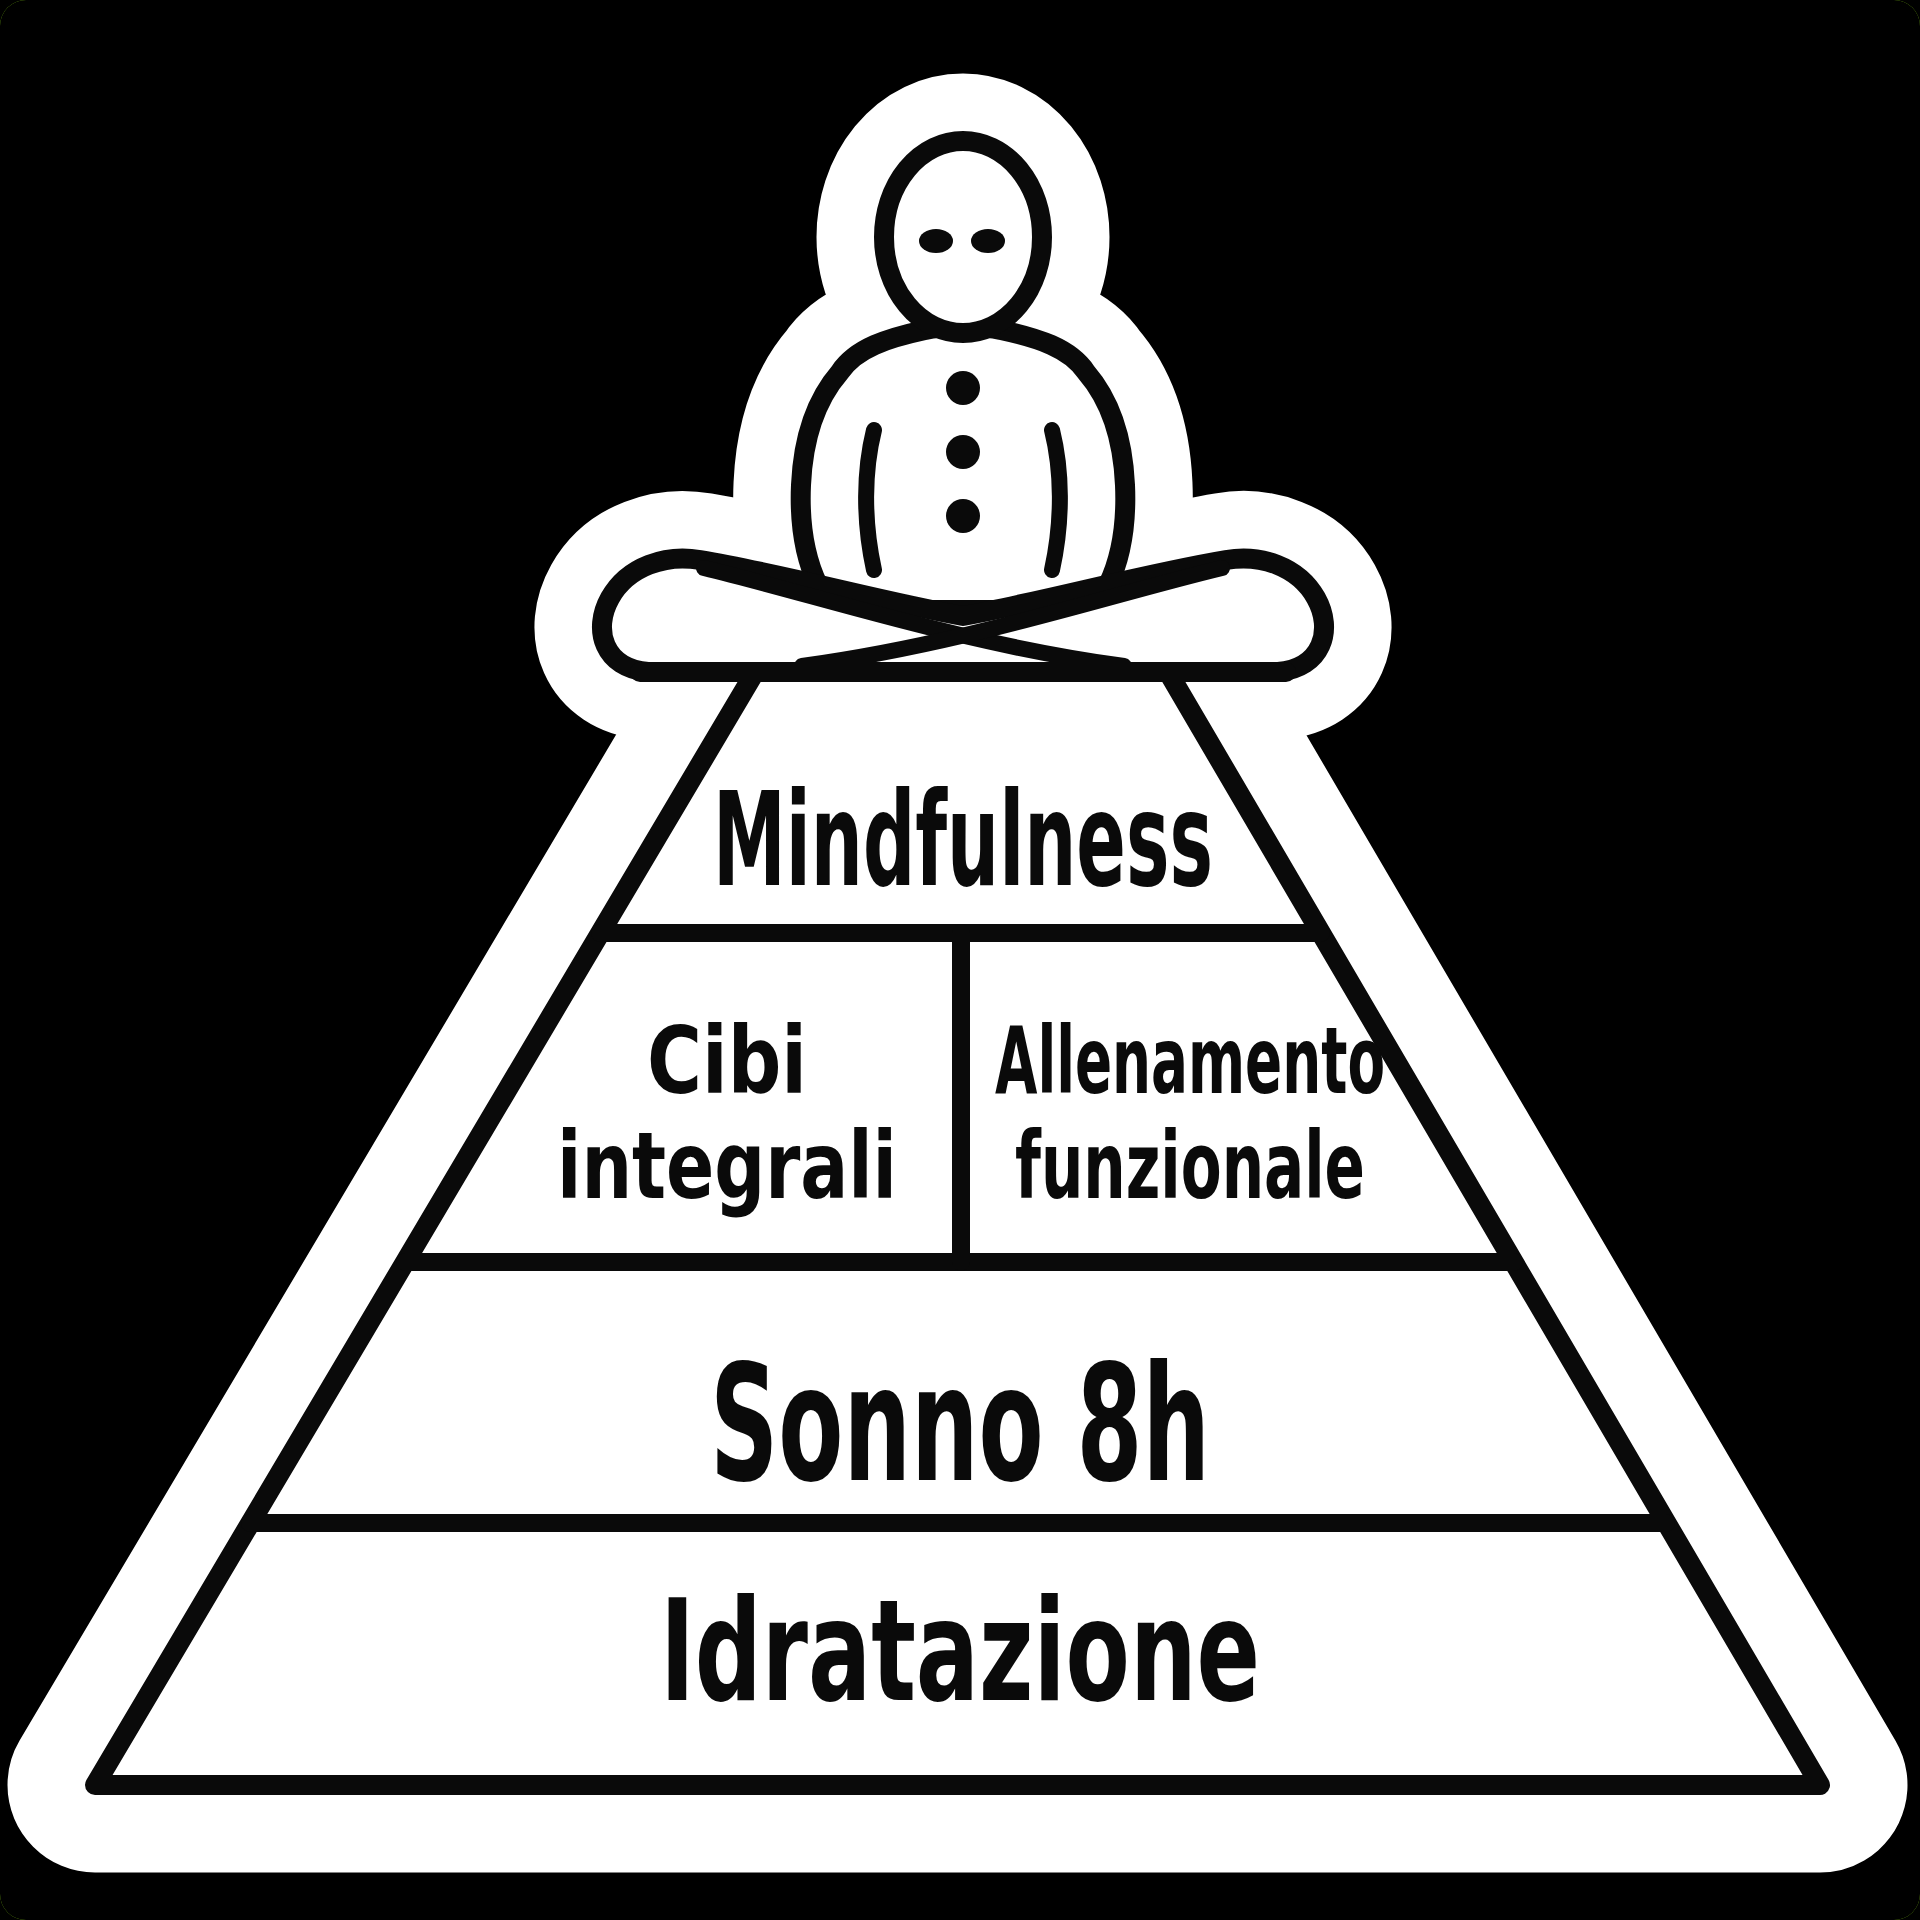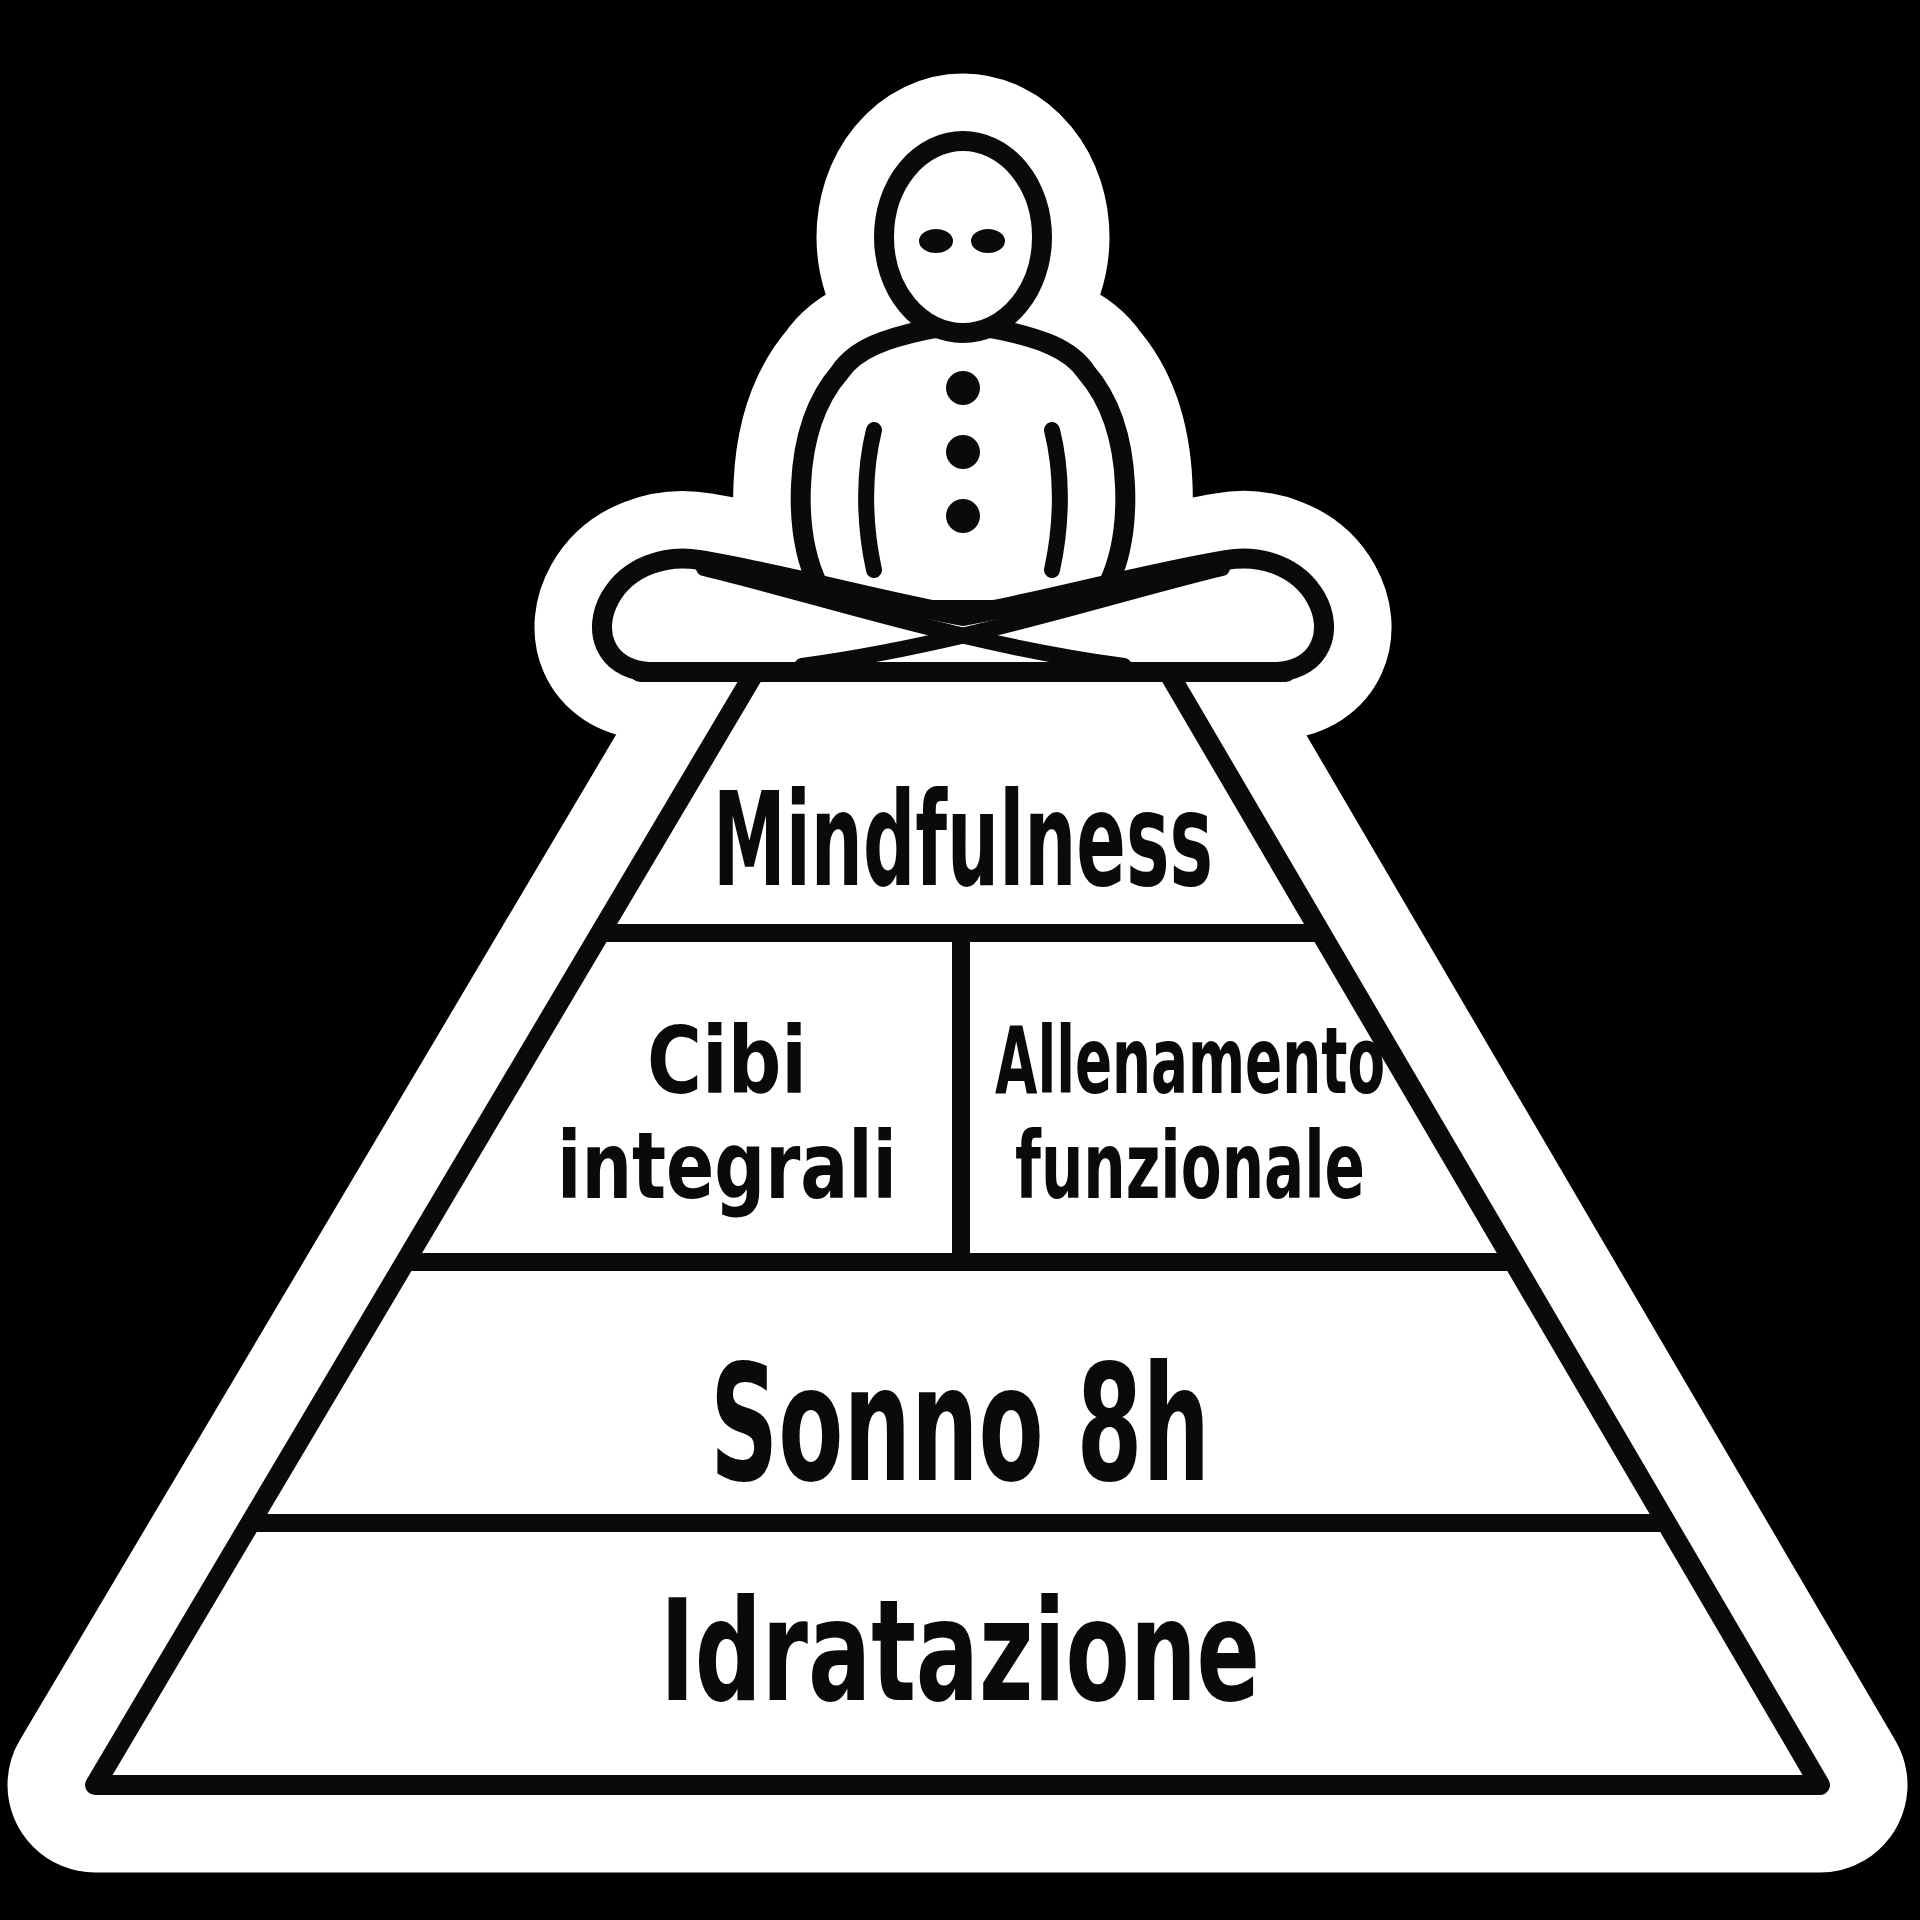--- a/index.html
+++ b/index.html
@@ -8,20 +8,21 @@
     background: #000;
     width: 100%;
     height: 100%;
   }
   .stage {
     width: 1920px;
     height: 1920px;
     background: #84cc16;
     position: relative;
     overflow: hidden;
+    border-radius: 26px;
   }
   svg { display: block; }
   .level-label {
     font-family: "DejaVu Sans", "Liberation Sans", sans-serif;
     font-weight: 700;
     fill: #0a0a0a;
   }
 </style>
 </head>
 <body>

